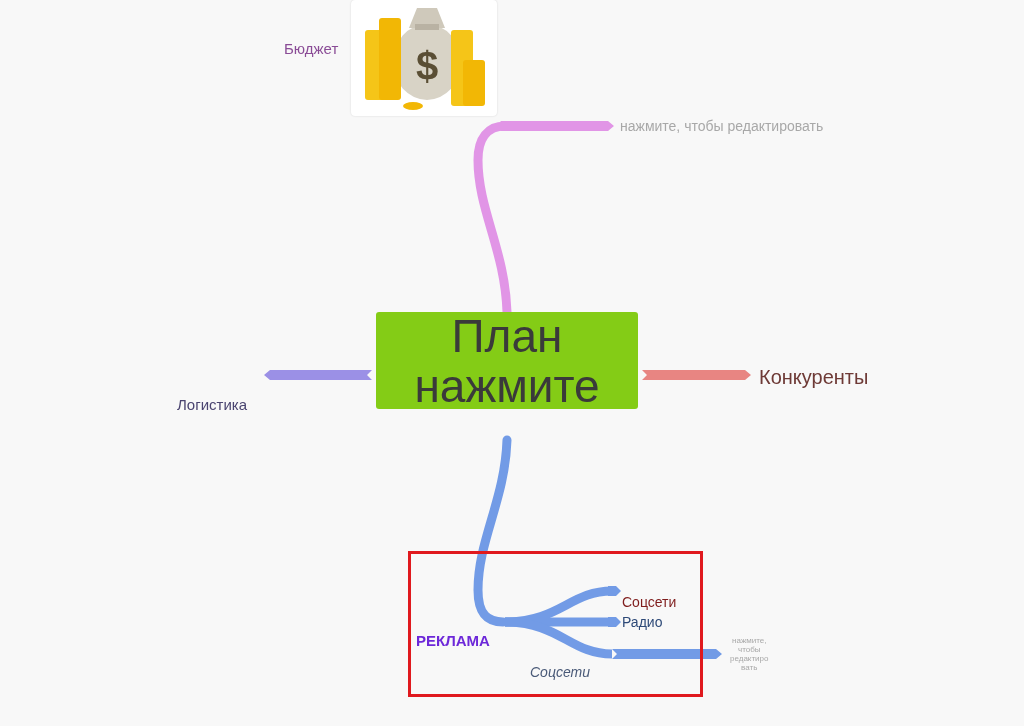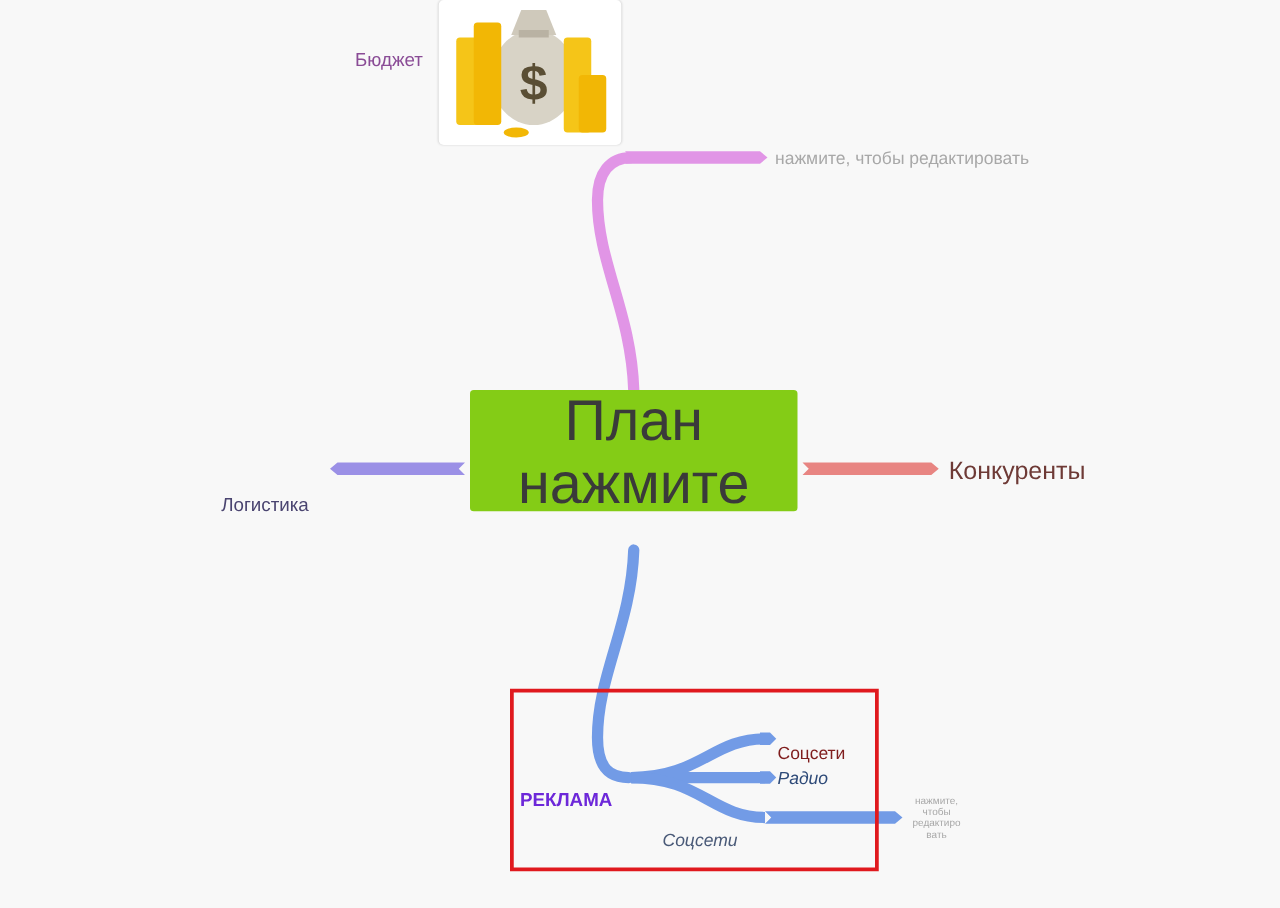--- a/index.html
+++ b/index.html
@@ -70,21 +70,21 @@
 </div>
 
 <div class="node-label" style="left:177px; top:366px; font-size:15px; color:#4a4470;margin-top:30px;">Логистика</div>
 
 <div class="node-label" style="left:759px; top:366px; font-size:20px; color:#6e3a36;">Конкуренты</div>
 
 <div class="node-label" style="left:416px; top:632px; font-size:15px; font-weight:bold; color:#6d28d9;">РЕКЛАМА</div>
 
 <div class="node-label" style="left:622px; top:594px; font-size:14px; color:#7f1d1d;">Соцсети</div>
 
-<div class="node-label" style="left:622px; top:614px; font-size:14px; font-style:italic; color:#2e4a78;">Радио</div>
+<div class="node-label" style="left:622px; top:614px; font-size:14px; color:#2e4a78;">Радио</div>
 
 <div class="node-label" style="left:530px; top:664px; font-size:14px; font-style:italic; color:#4a5a78;">Соцсети</div>
 
 <div class="node-label" style="left:730px; top:636px; font-size:8px; line-height:9px; color:#a8a8a8; white-space:pre;text-align:center;">нажмите,
 чтобы
 редактиро
 вать</div>
 
 <div class="redbox"></div>
 

